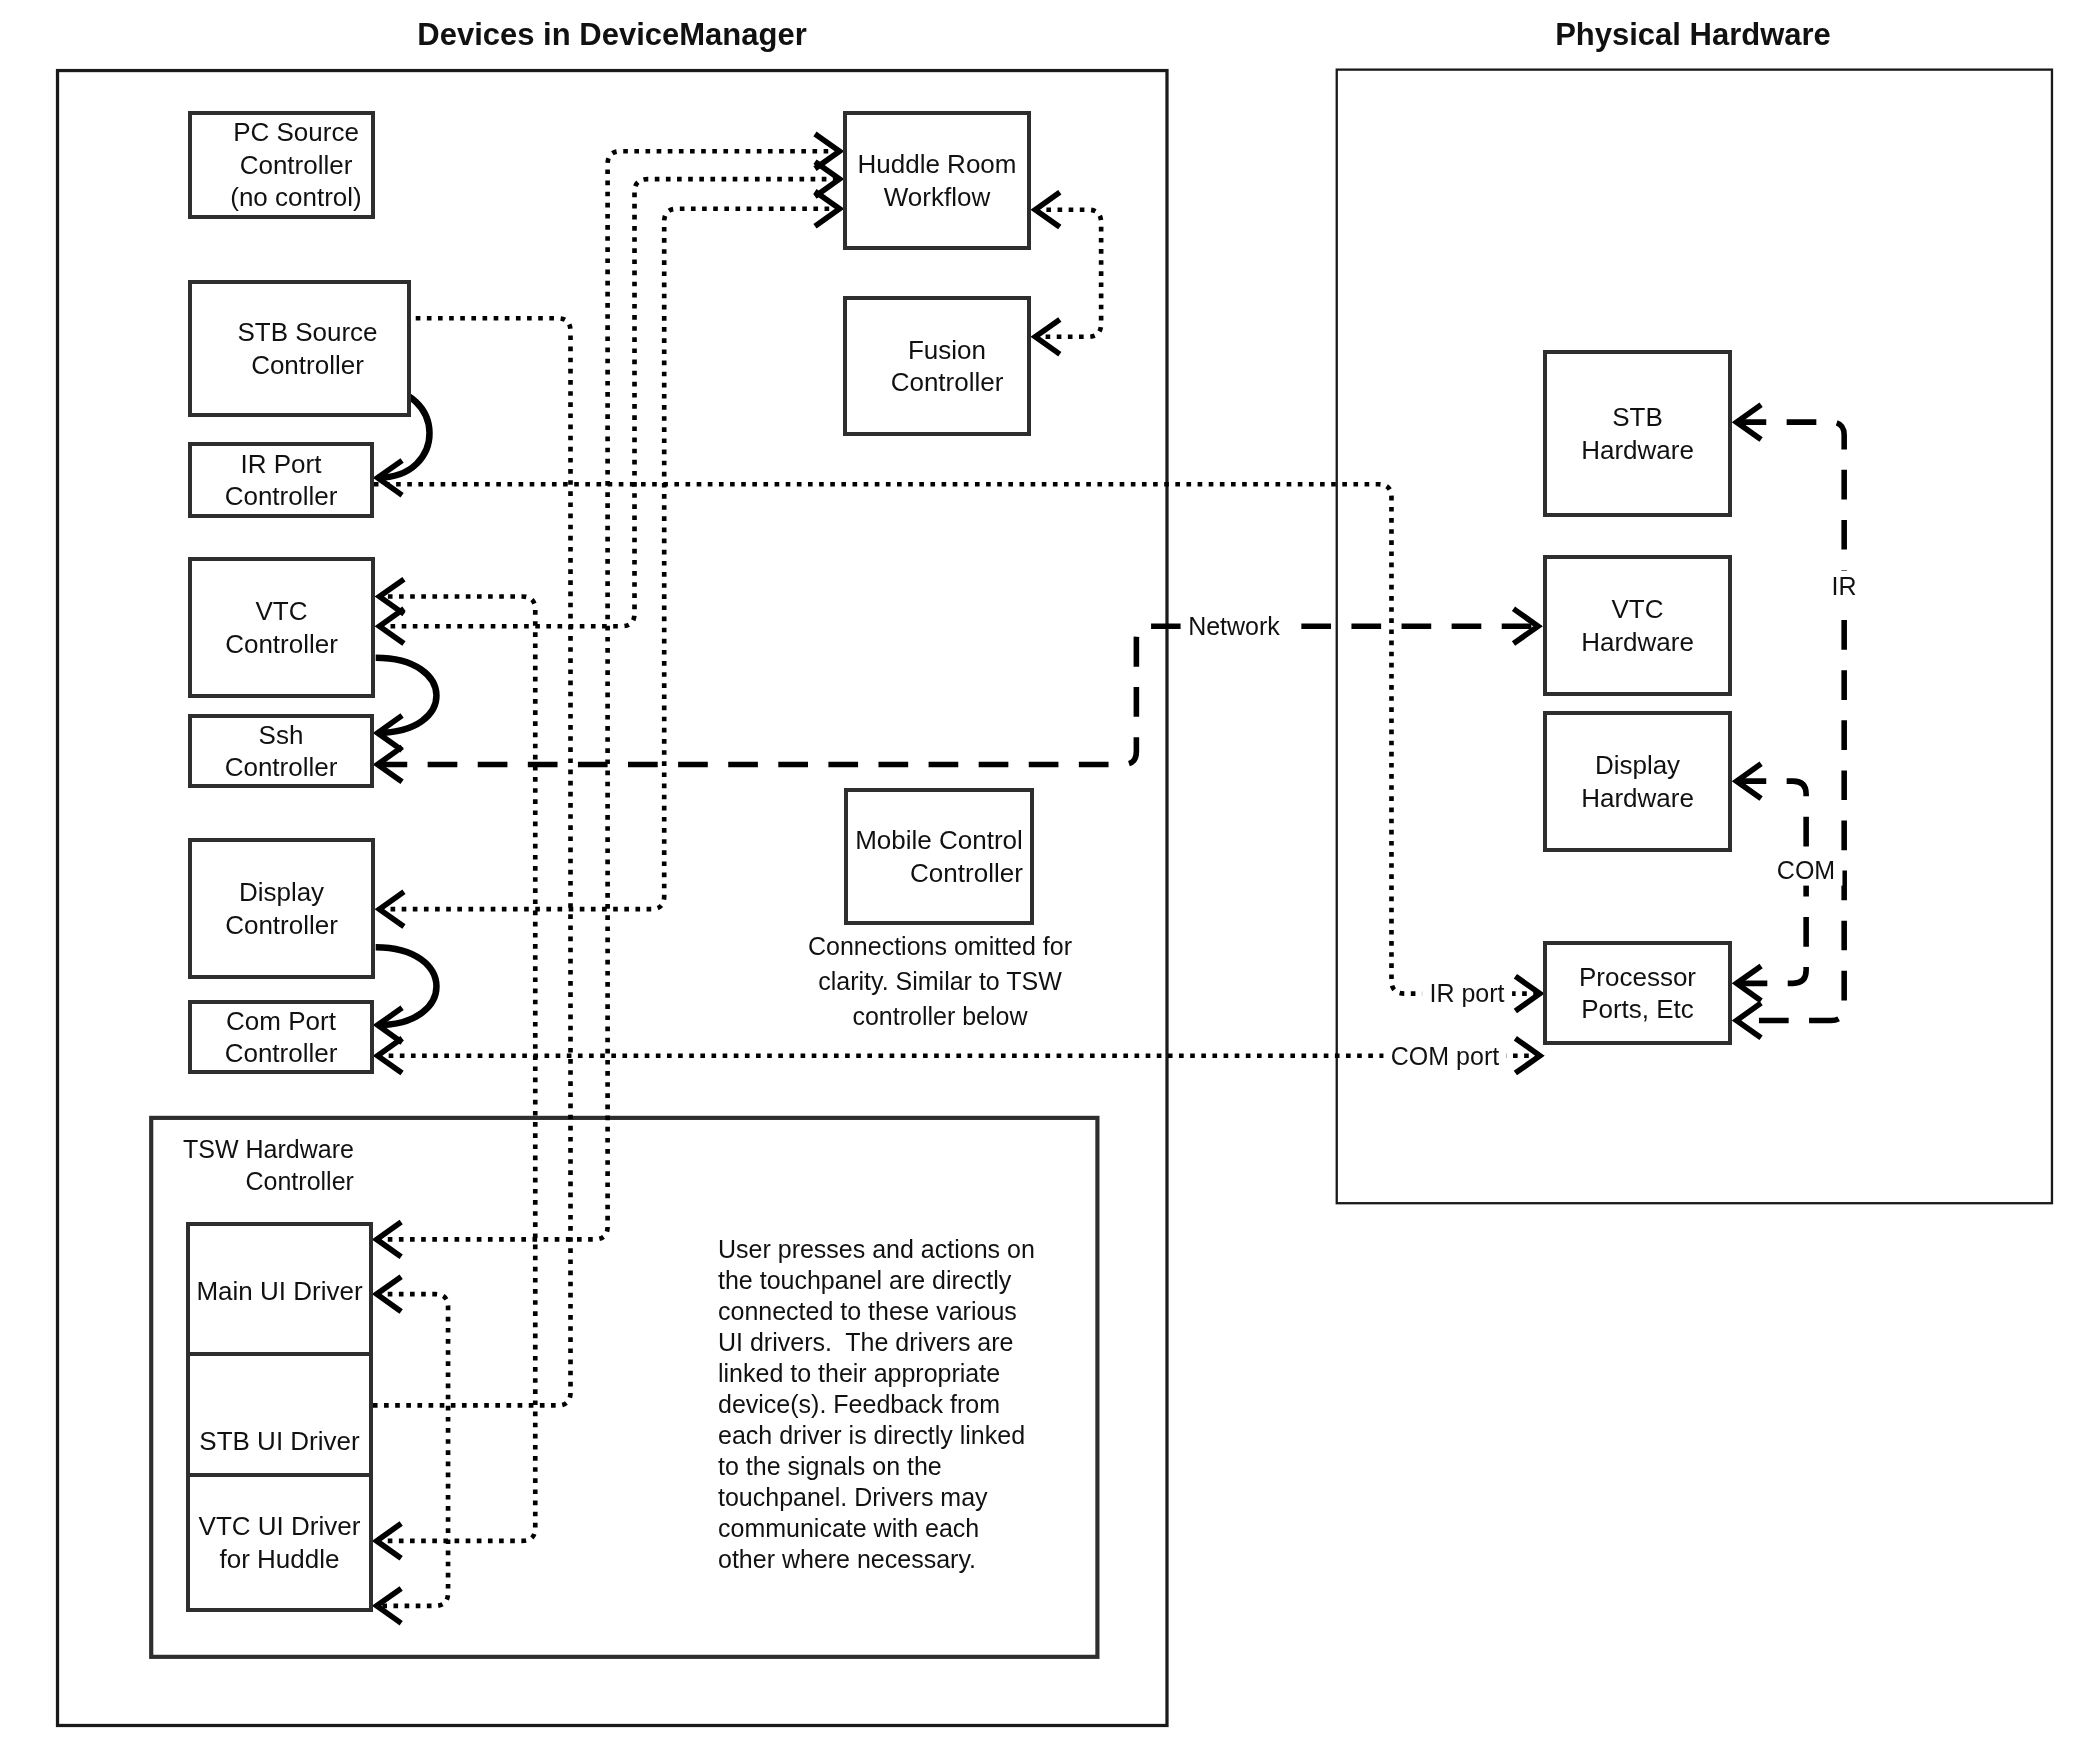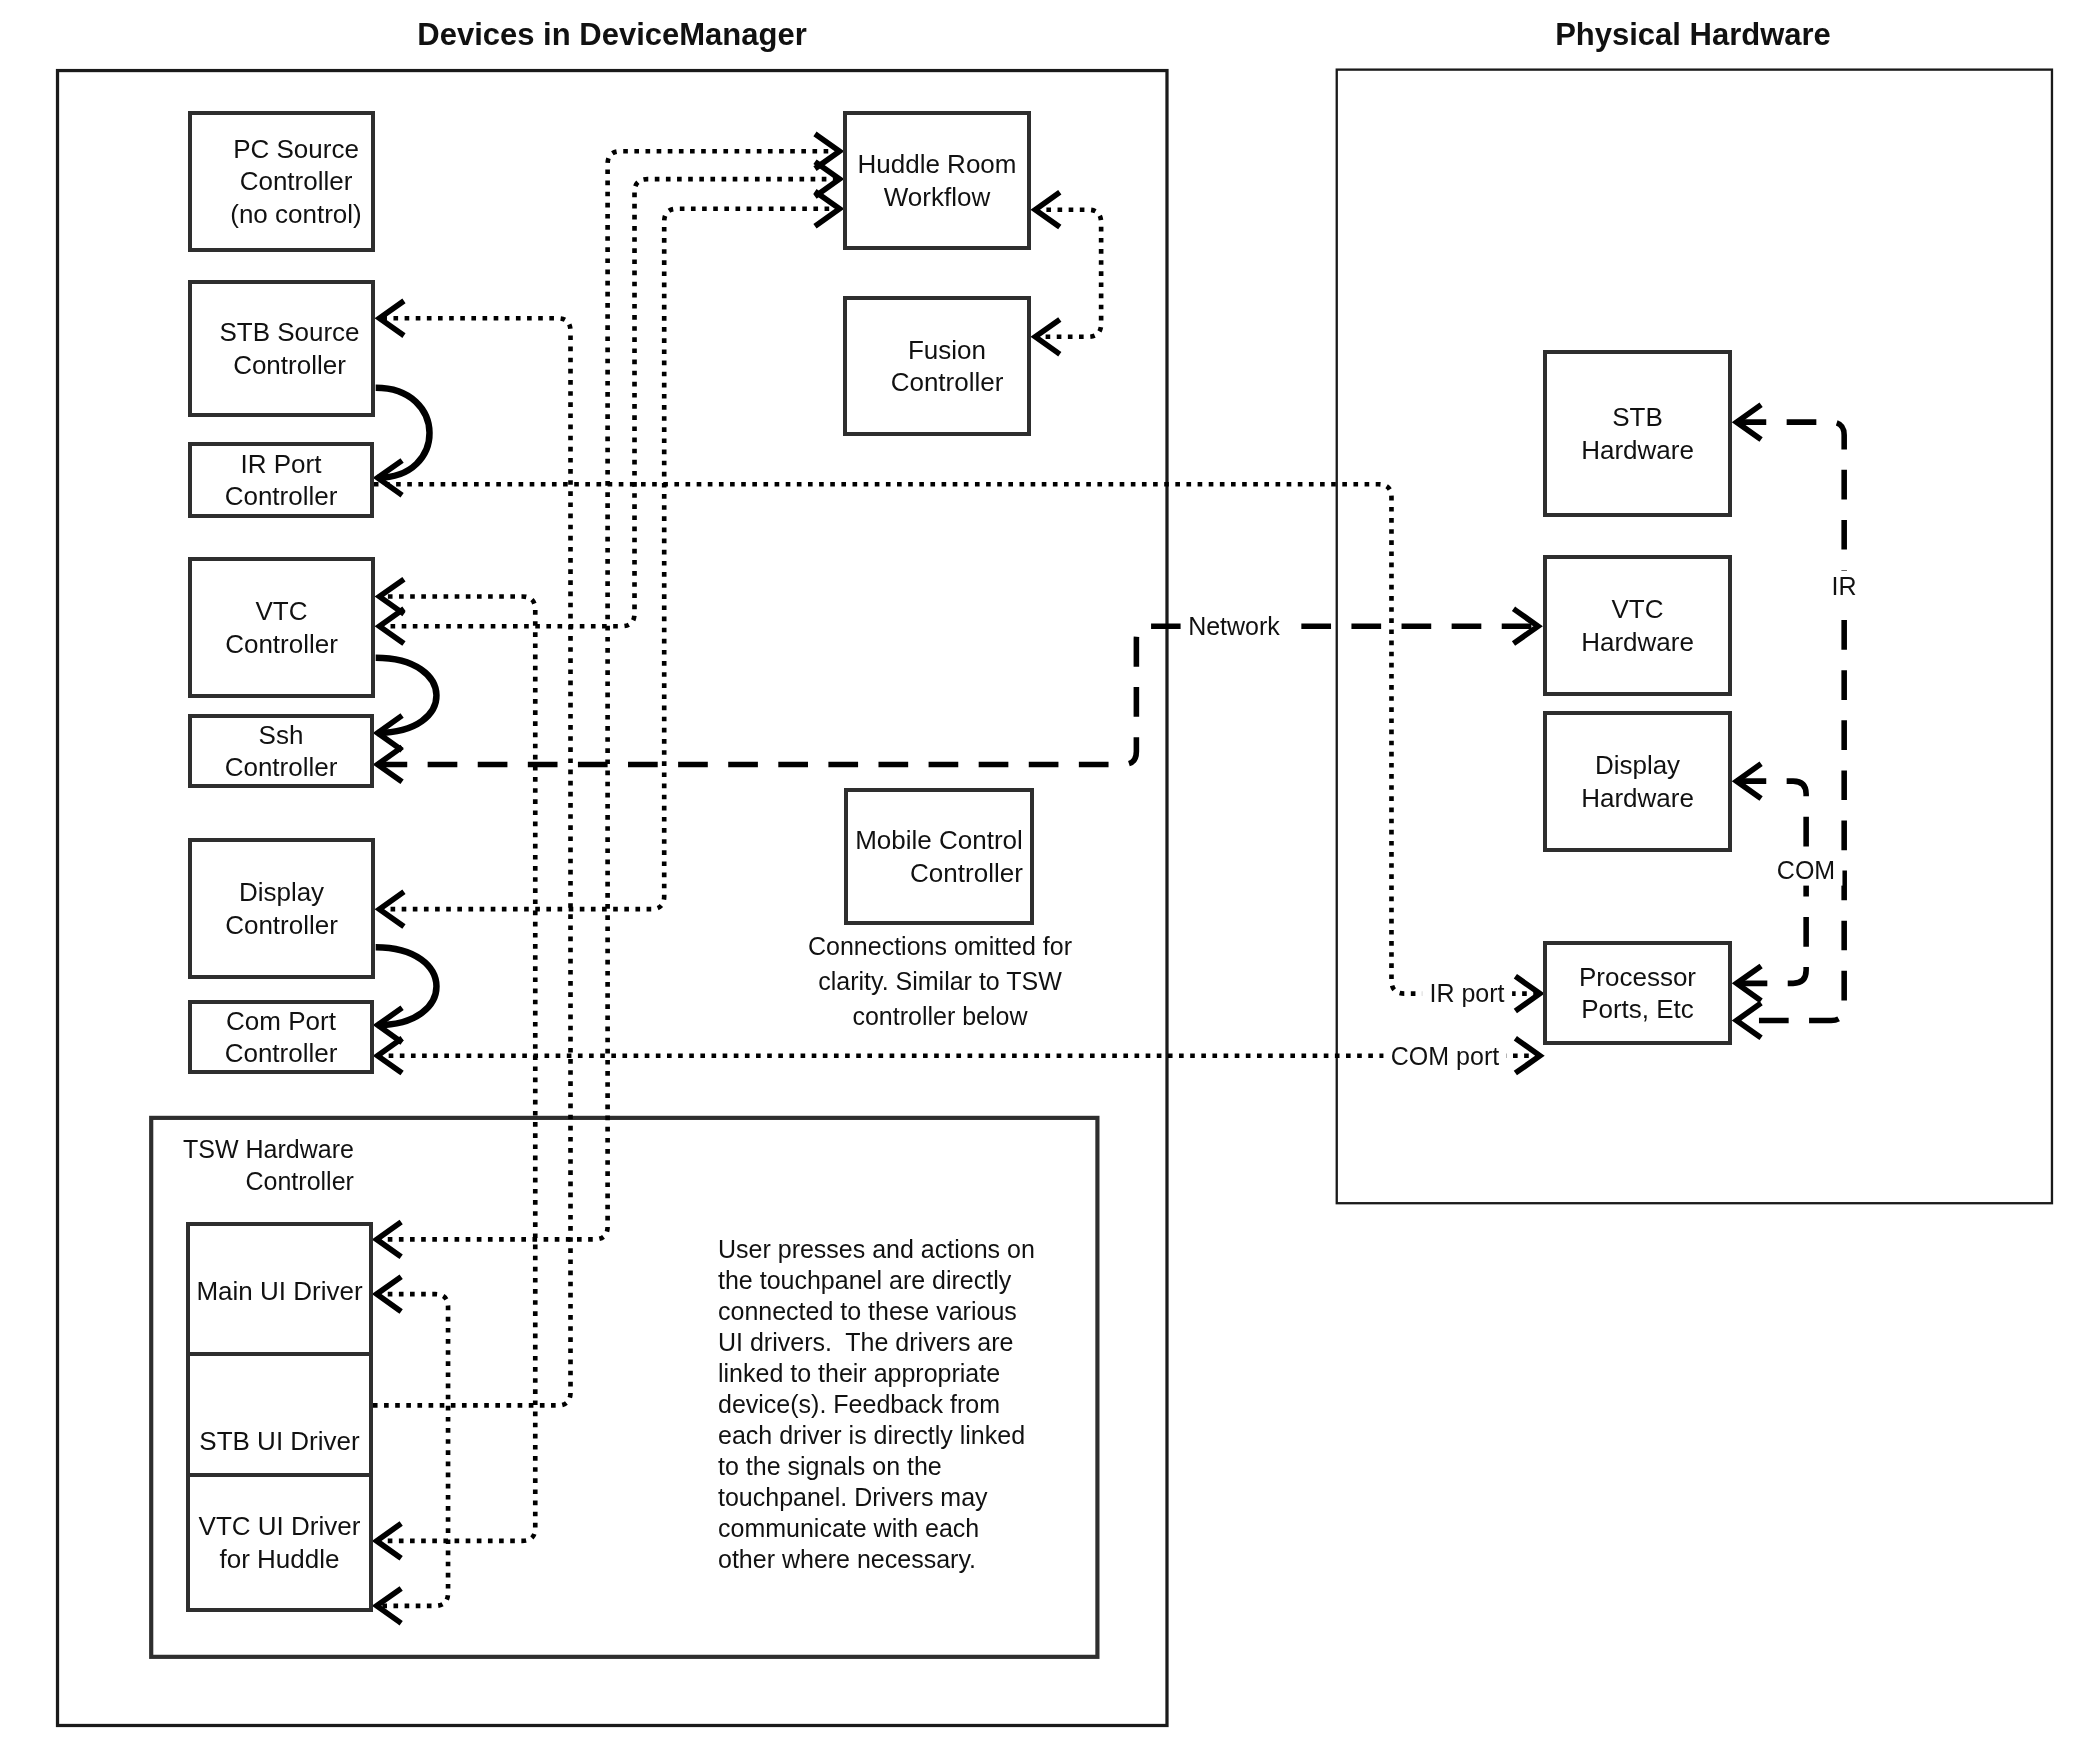--- a/index.html
+++ b/index.html
@@ -83,26 +83,26 @@
     <g fill="none" stroke="#000" stroke-width="7">
       <path d="M 405 418 C 482 418 482 515 407 515" marker-end="url(#arw)"></path>
       <path d="M 405 709 C 492 709 492 790 407 790" marker-end="url(#arw)"></path>
       <path d="M 405 1021 C 492 1021 492 1105 407 1105" marker-end="url(#arw)"></path>
     </g>
   </svg>
 
   <div class="diagram-title" style="left:612px;top:16.7px;">Devices in DeviceManager</div>
   <div class="diagram-title" style="left:1693px;top:16.7px;">Physical Hardware</div>
 
-  <div class="node" style="left:188px;top:111px;width:187px;height:141px;padding-left:29px;">
+  <div class="node" style="left:188px;top:111px;width:187px;height:108px;padding-left:29px;">
     <span>PC Source
 Controller
 (no control)</span>
   </div>
-  <div class="node" style="left:188px;top:280px;width:187px;height:137px;padding-left:16px;">
+  <div class="node" style="left:188px;top:280px;width:223px;height:137px;padding-left:16px;">
     <span>STB Source
 Controller</span>
   </div>
   <div class="node" style="left:188px;top:442px;width:186px;height:76px;">
     <span>IR Port
 Controller</span>
   </div>
   <div class="node" style="left:188px;top:557px;width:187px;height:141px;">
     <span>VTC
 Controller</span>

